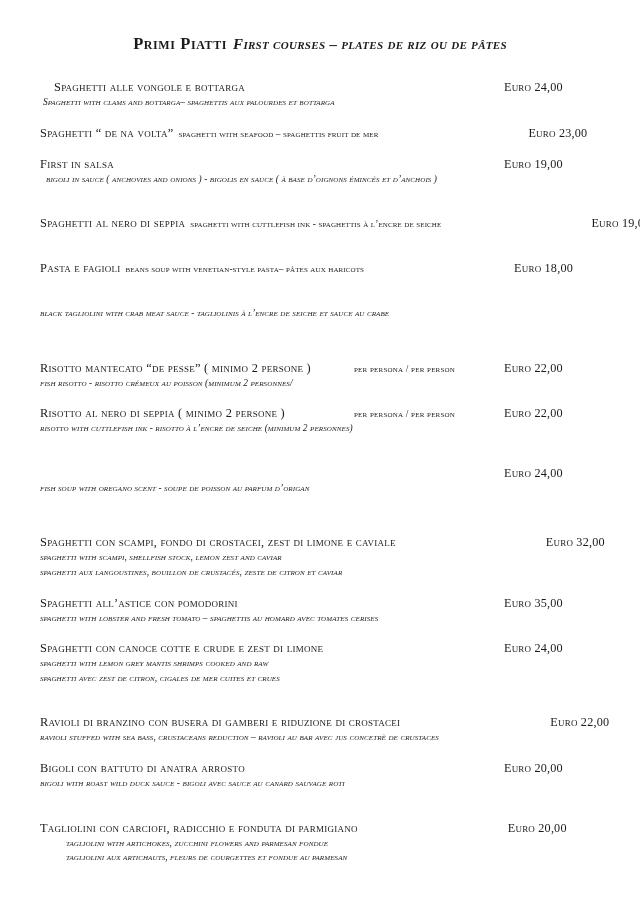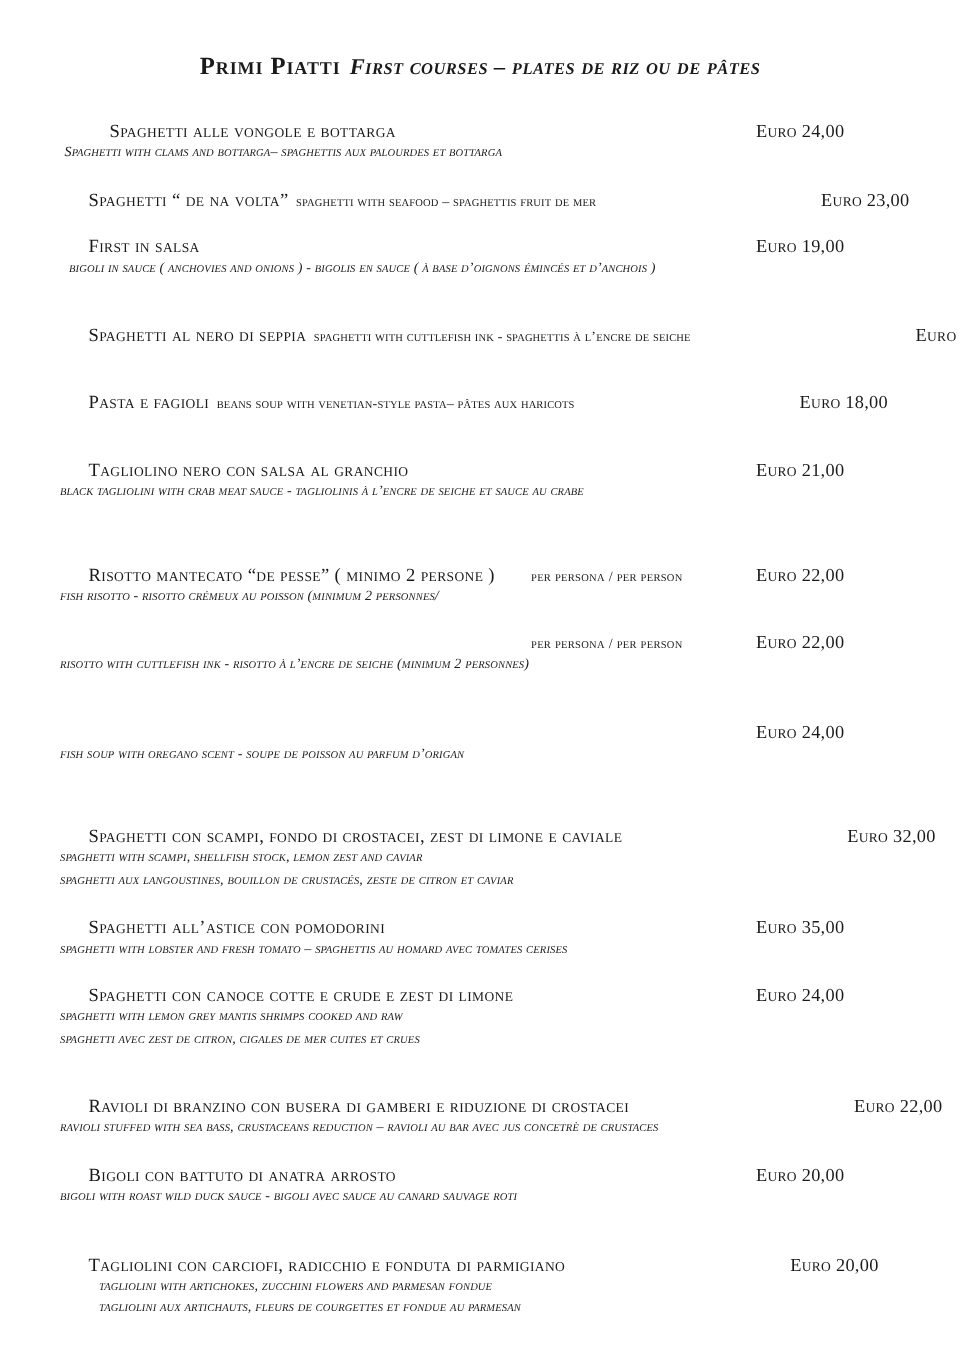--- a/index.html
+++ b/index.html
@@ -54,21 +54,20 @@
   .item-row {
     display: flex;
     align-items: baseline;
     width: 100%;
   }
   .item-name {
     font-variant: small-caps;
     font-size: 12.4px;
     letter-spacing: 0.25px;
     white-space: nowrap;
-    margin-left: 19px;
   }
   .item-inline-desc {
     font-variant: small-caps;
     font-size: 9.4px;
     letter-spacing: 0.1px;
     margin-left: 5px;
     white-space: nowrap;
   }
   .item-spacer {
     flex: 1 1 auto;
@@ -159,39 +158,34 @@
       <div class="menu-item gap-md  ">
         <div class="item-row">
           <span class="item-name">Pasta e fagioli</span>
           <span class="item-inline-desc">beans soup with venetian-style pasta– pâtes aux haricots</span>
           <span class="item-spacer"></span>
           <span class="item-note"></span>
           <span class="item-price">Euro 18,00</span>
         </div>
       </div>
       <div class="menu-item gap-lg  ">
-        <div class="item-row">
-          <span class="item-name">Tagliolino nero con salsa al granchio</span>
-          <span class="item-spacer"></span>
-          <span class="item-note"></span>
-          <span class="item-price">Euro 21,00</span>
-        </div>
         <div class="item-desc">black tagliolini with crab meat sauce - tagliolinis à l’encre de seiche et sauce au crabe</div>
       </div>
       <div class="menu-item gap-sm  ">
         <div class="item-row">
           <span class="item-name">Risotto mantecato “de pesse”   ( minimo 2 persone )</span>
           <span class="item-spacer"></span>
           <span class="item-note">per persona / per person</span>
           <span class="item-price">Euro 22,00</span>
         </div>
         <div class="item-desc">fish risotto - risotto crémeux au poisson   (minimum 2 personnes/</div>
       </div>
       <div class="menu-item gap-md  ">
         <div class="item-row">
+          <span class="item-name">Risotto al nero di seppia   ( minimo 2 persone )</span>
           <span class="item-spacer"></span>
           <span class="item-note">per persona / per person</span>
           <span class="item-price">Euro 22,00</span>
         </div>
         <div class="item-desc">risotto with cuttlefish ink - risotto à l’encre de seiche   (minimum 2 personnes)</div>
       </div>
       <div class="menu-item gap-lg  ">
         <div class="item-row">
           <span class="item-spacer"></span>
           <span class="item-note"></span>

